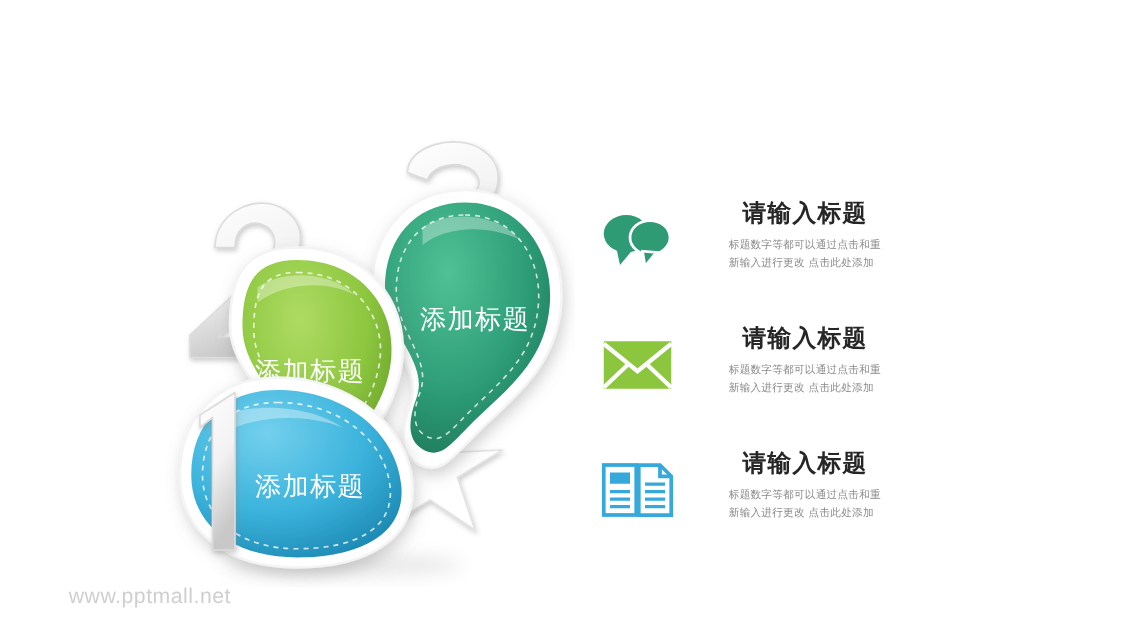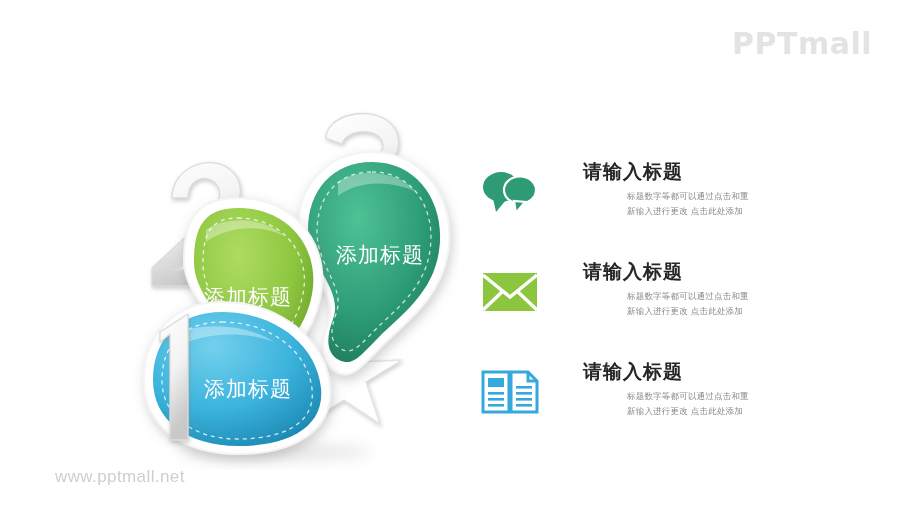--- a/index.html
+++ b/index.html
@@ -36,36 +36,35 @@
   .row-icon{
     position:absolute;left:0;top:4px;
     width:64px;height:56px;
     display:flex;align-items:center;justify-content:center;
   }
   .row-text{position:absolute;left:105px;top:0;width:290px;}
   .row-title{
     font-size:19px;font-weight:bold;color:#262626;
     letter-spacing:1px;line-height:1.25;
     font-family:"DejaVu Sans","Liberation Sans",sans-serif;
+    margin-left:11px;
   }
   .row-desc{
     margin-top:5px;
     font-size:8.5px;color:#8a8a8a;line-height:1.75;
     letter-spacing:.2px;
     font-family:"DejaVu Sans","Liberation Sans",sans-serif;
-    margin-left:44px;
   }
   .row-desc div{white-space:nowrap;}
 </style>
 </head>
 <body>
 
 <div id="slide">
 
-  <div id="logo">PPTmall</div>
 
   <div id="graphic">
     <svg viewBox="0 0 330 360" xmlns="http://www.w3.org/2000/svg">
       <defs>
         <radialGradient id="gTeal" cx="38%" cy="28%" r="85%">
           <stop offset="0%" stop-color="#4FC195"></stop>
           <stop offset="55%" stop-color="#2E9E78"></stop>
           <stop offset="100%" stop-color="#1C7255"></stop>
         </radialGradient>
         <radialGradient id="gGreen" cx="38%" cy="26%" r="85%">

